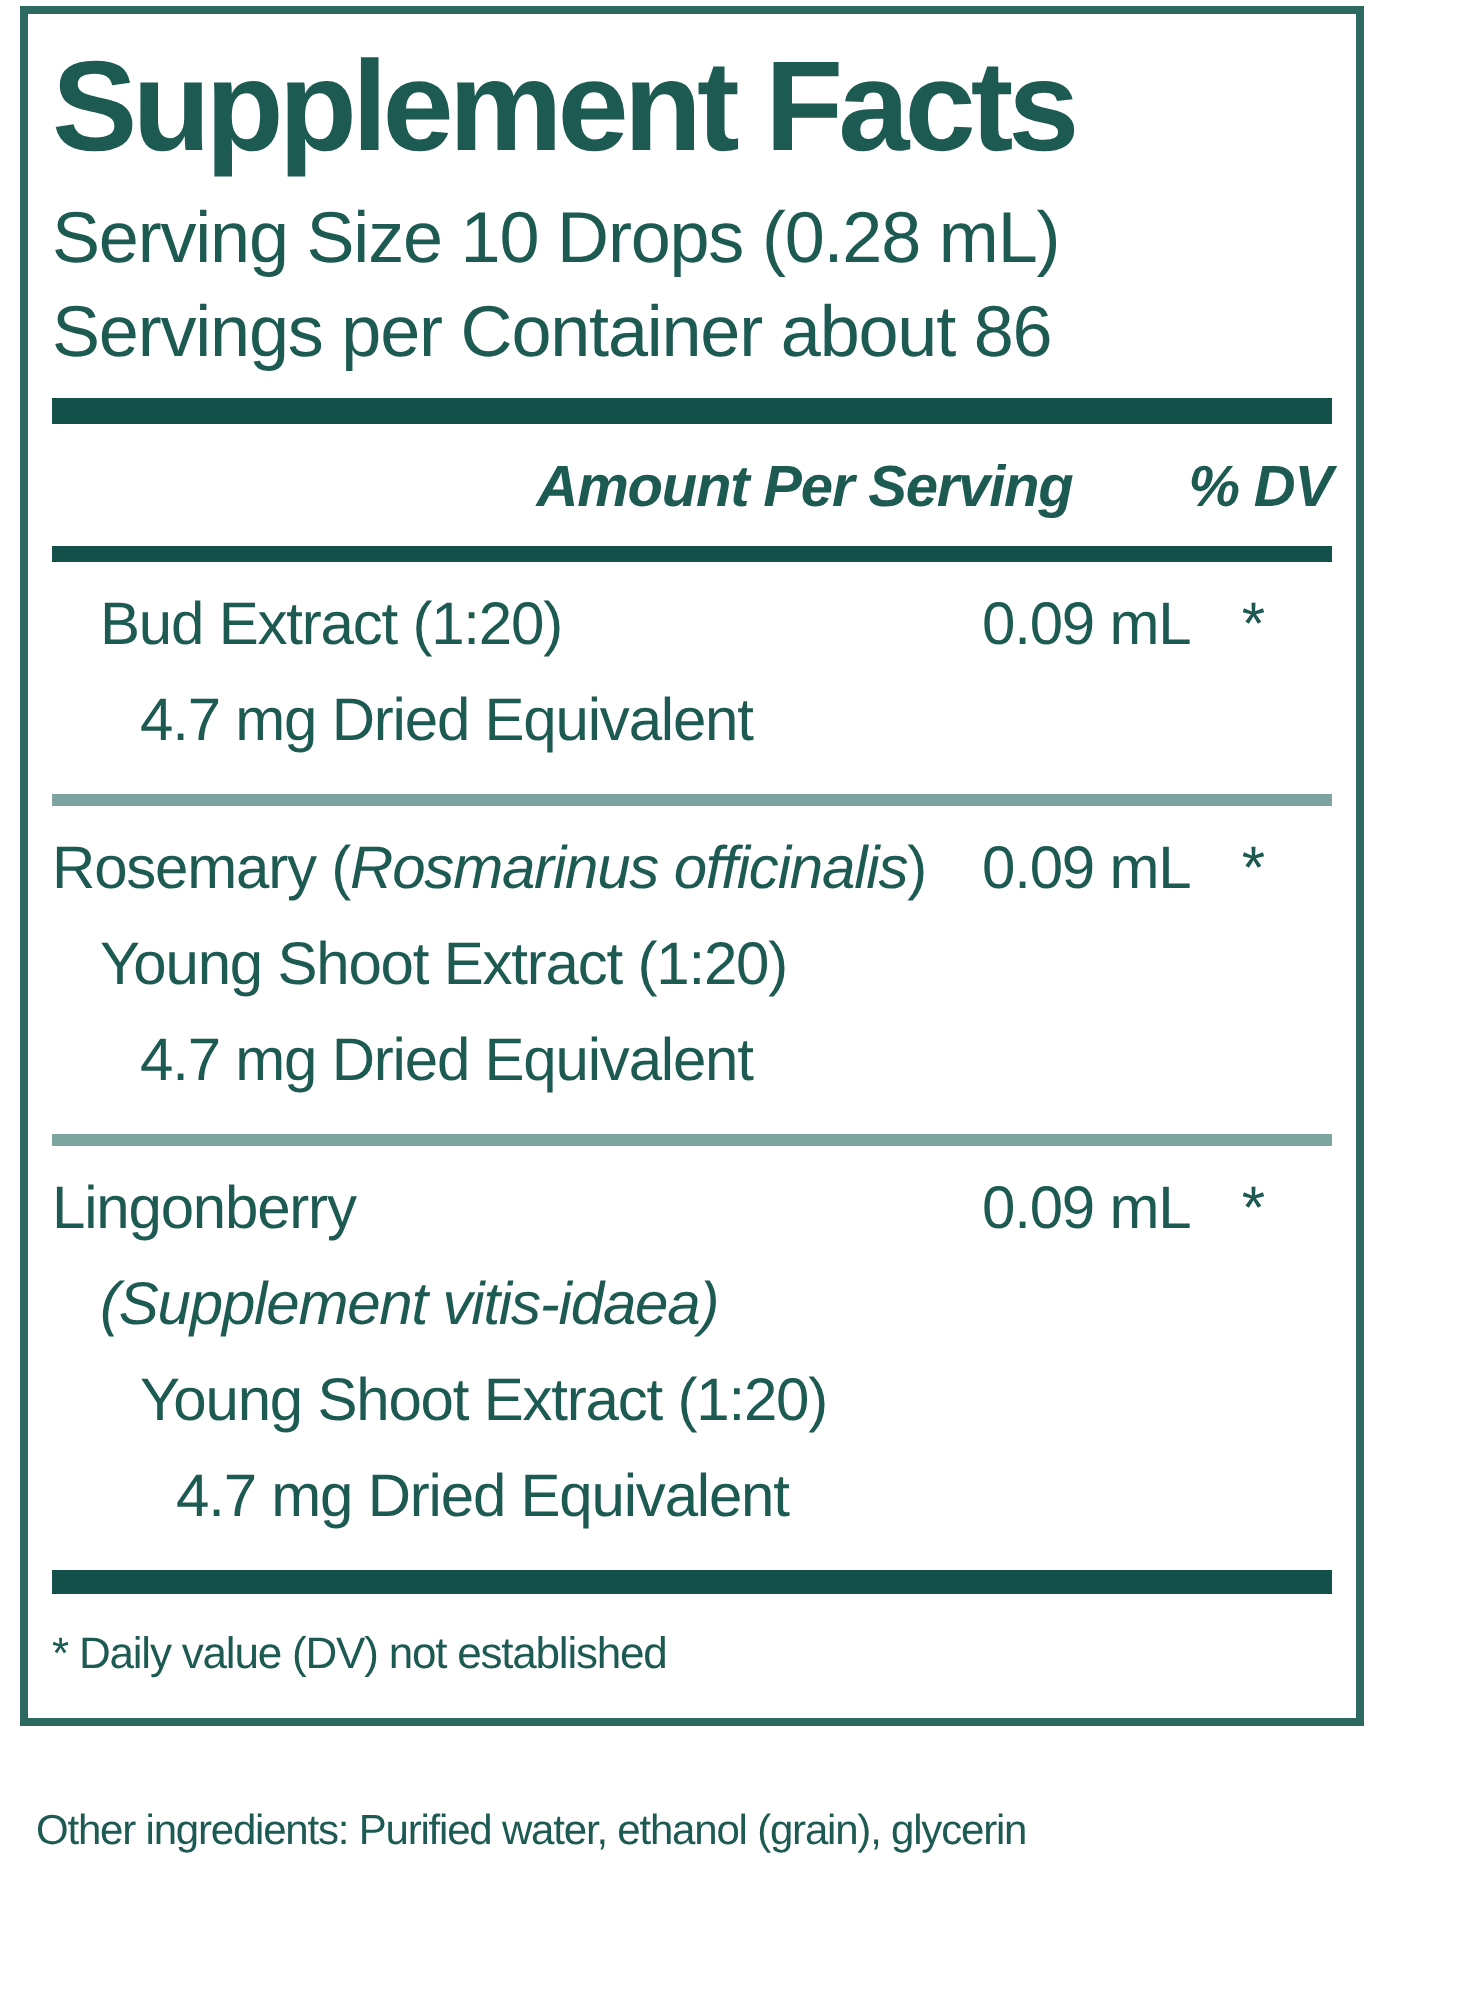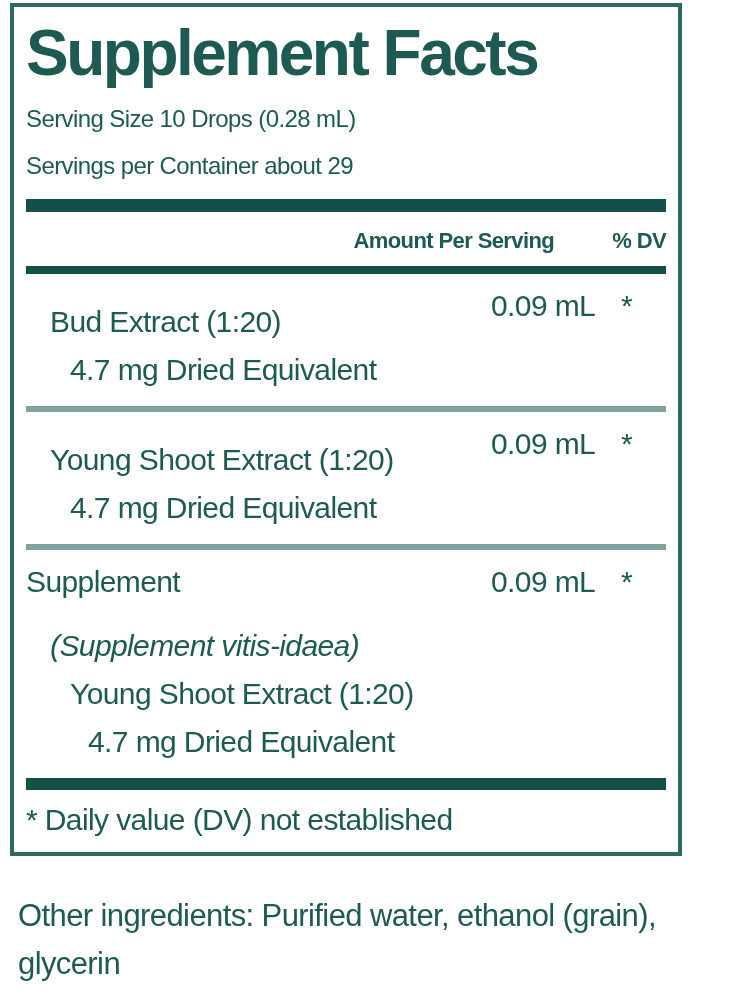--- a/index.html
+++ b/index.html
@@ -29,120 +29,122 @@
   }
   .title{
     margin:0;
     font-size:64px;
     font-weight:bold;
     letter-spacing:-2.5px;
     line-height:84px;
     white-space:nowrap;
   }
   .serving-line{
-    font-size:24px;
+    font-size:36px;
     line-height:47px;
     letter-spacing:-0.6px;
     white-space:nowrap;
   }
   .bar{width:100%;}
   .bar.thick-top{height:13px;background:var(--bar);margin-top:10px;}
   .bar.medium{height:8px;background:var(--bar);}
   .bar.thick-bottom{height:12px;background:var(--bar);}
   .sep{height:6px;background:var(--sep);}
   .col-header{
     display:flex;
     justify-content:flex-end;
     align-items:flex-end;
     font-weight:bold;
-    font-size:22px;
+    font-size:29px;
     letter-spacing:-0.6px;
     padding:16px 0 12px 0;
+    font-style:italic;
   }
   .col-header .amount-hdr{margin-right:58px;}
   .row{
     position:relative;
     padding:8px 0 12px 0;
     font-size:30px;
     letter-spacing:-0.6px;
   }
   .row .line{line-height:48px;white-space:nowrap;}
   .row .line em{font-style:italic;}
   .i0{padding-left:0;}
-  .i1{padding-left:24px;margin-top:16px;}
+  .i1{padding-left:24px;}
   .i2{padding-left:44px;}
   .i3{padding-left:62px;}
   .row .amt{
     position:absolute;
     left:455px; top:8px;
     line-height:48px;
     white-space:nowrap;
     margin-left:10px;
   }
   .row .dv{
     position:absolute;
     right:34px; top:8px;
     line-height:48px;
   }
   .footnote{
-    font-size:30px;
+    font-size:22px;
     letter-spacing:-0.6px;
     line-height:46px;
     padding:7px 0 9px 0;
     white-space:nowrap;
   }
   .other-ingredients{
     position:absolute;
     left:18px; top:892px;
     width:700px;
     margin:0;
-    font-size:31px;
+    font-size:21px;
     letter-spacing:-0.6px;
     line-height:48px;
   }
 </style>
 </head>
 <body>
 
 <div class="label-box">
 
   <h1 class="title">Supplement Facts</h1>
 
   <div class="serving-line">Serving Size 10 Drops (0.28 mL)</div>
-  <div class="serving-line">Servings per Container about 29</div>
+  <div class="serving-line">Servings per Container about 86</div>
 
   <div class="bar thick-top"></div>
 
   <div class="col-header">
     <span class="amount-hdr">Amount Per Serving</span>
     <span class="dv-hdr">% DV</span>
   </div>
 
   <div class="bar medium"></div>
 
   <div class="row">
     <div class="line i1"><span>Bud Extract (1:20)</span></div>
     <div class="line i2"><span>4.7 mg Dried Equivalent</span></div>
     <span class="amt">0.09 mL</span>
     <span class="dv">*</span>
   </div>
 
   <div class="sep"></div>
 
   <div class="row">
+    <div class="line i0"><span>Rosemary (</span><em>Rosmarinus officinalis</em><span>)</span></div>
     <div class="line i1"><span>Young Shoot Extract (1:20)</span></div>
     <div class="line i2"><span>4.7 mg Dried Equivalent</span></div>
     <span class="amt">0.09 mL</span>
     <span class="dv">*</span>
   </div>
 
   <div class="sep"></div>
 
   <div class="row">
-    <div class="line i0"><span>Supplement</span></div>
+    <div class="line i0"><span>Lingonberry</span></div>
     <div class="line i1"><em>(Supplement vitis-idaea)</em></div>
     <div class="line i2"><span>Young Shoot Extract (1:20)</span></div>
     <div class="line i3"><span>4.7 mg Dried Equivalent</span></div>
     <span class="amt">0.09 mL</span>
     <span class="dv">*</span>
   </div>
 
   <div class="bar thick-bottom"></div>
 
   <div class="footnote">* Daily value (DV) not established</div>

